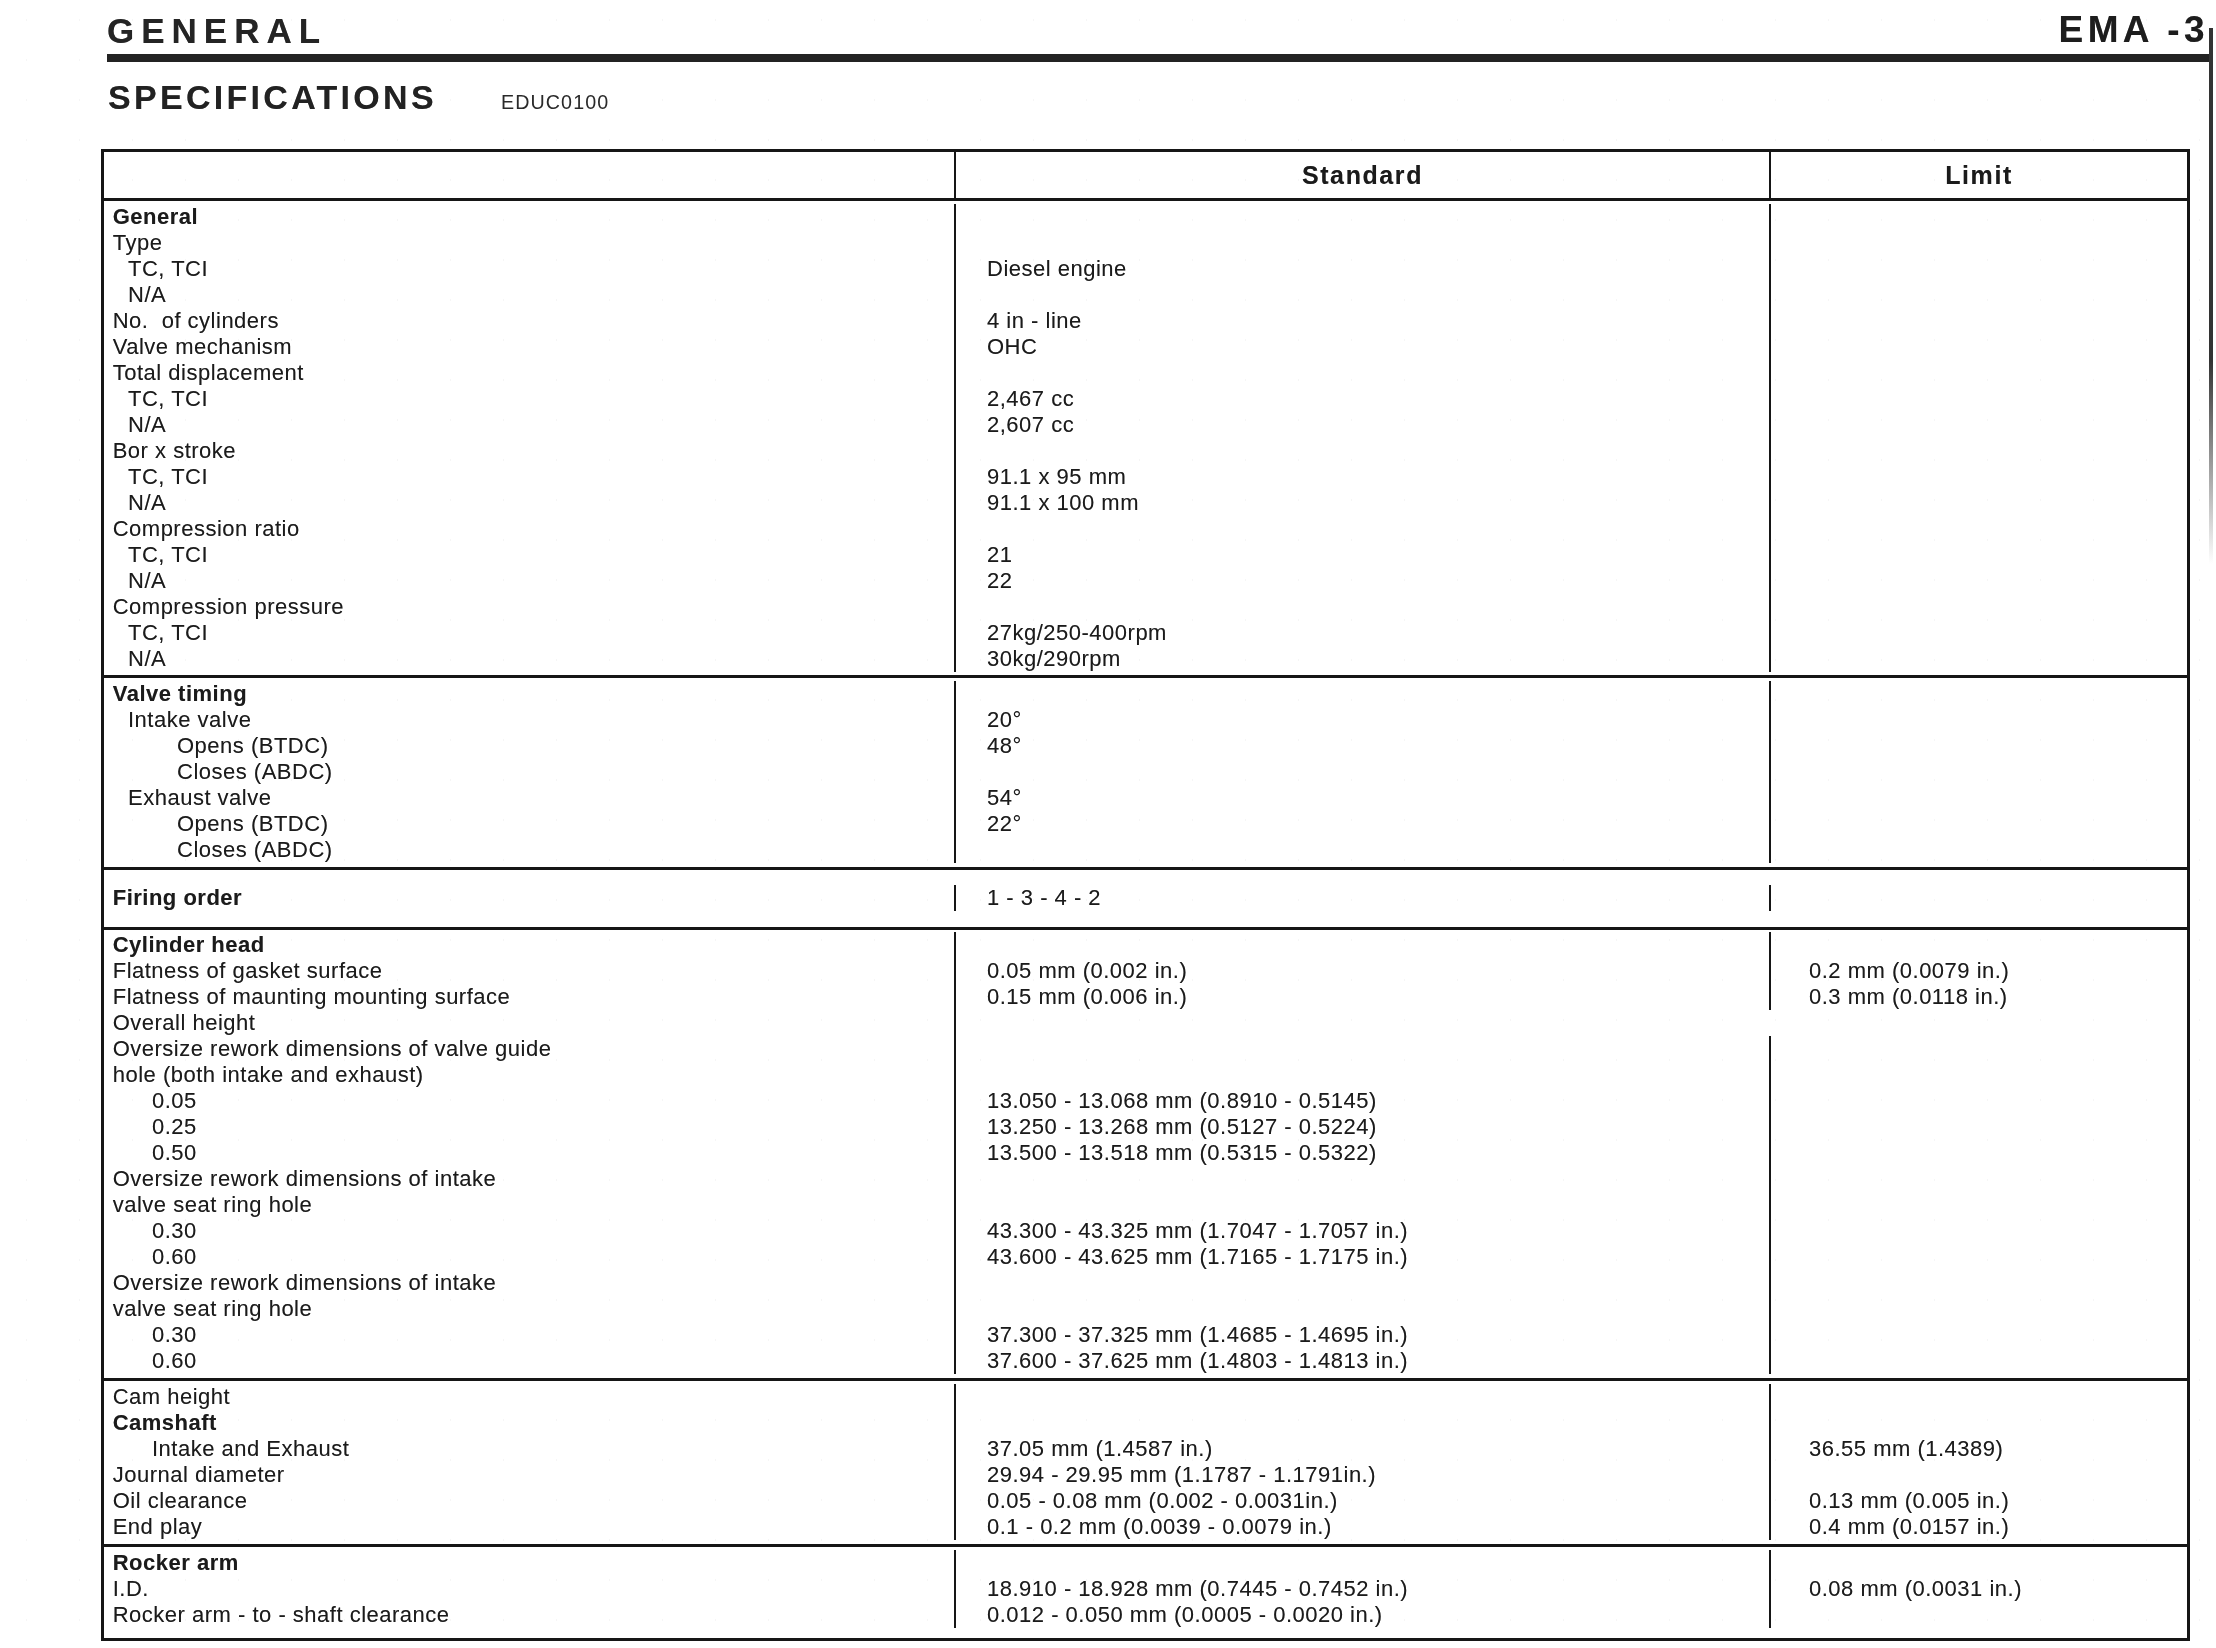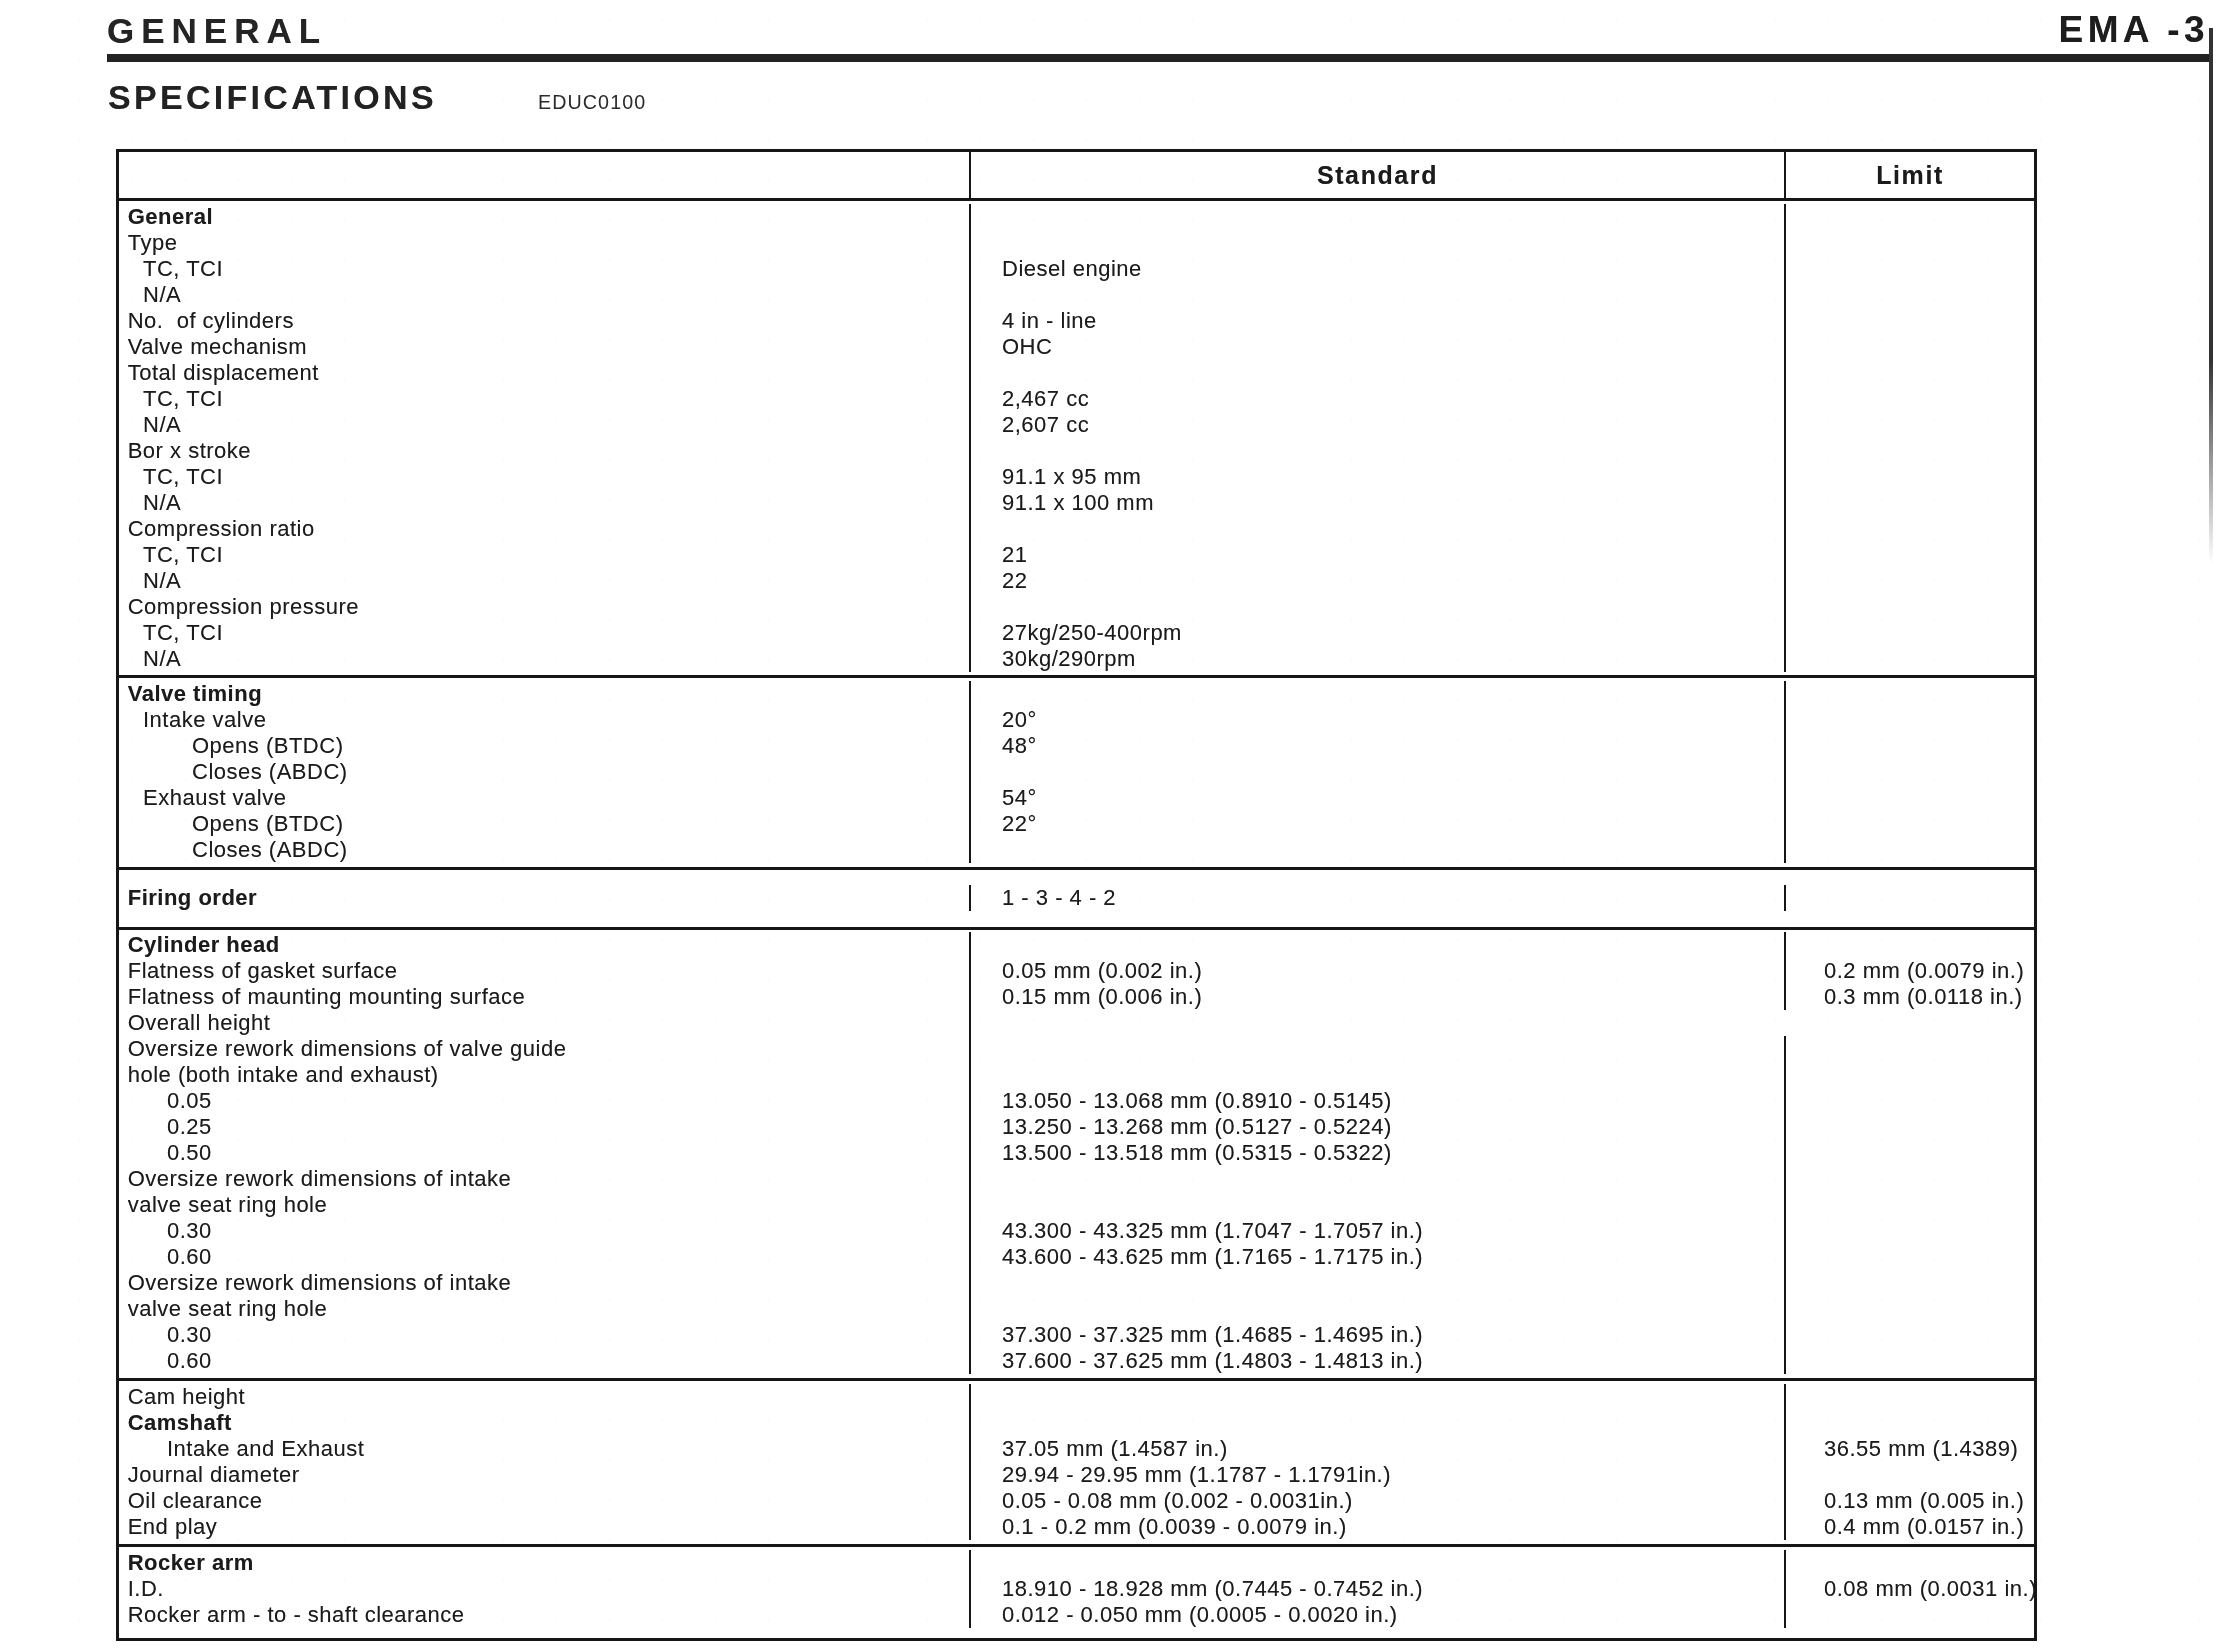--- a/index.html
+++ b/index.html
@@ -32,34 +32,34 @@
   .kicker{
     font-size:35px;font-weight:700;letter-spacing:7px;color:#242424;
     text-shadow:0 0 0.5px rgba(0,0,0,.45);
   }
   .page-code{
     font-size:37px;font-weight:700;letter-spacing:4.4px;color:#1d1d1d;
     text-shadow:0 0 0.5px rgba(0,0,0,.45);
   }
   .title-row{
     position:absolute;left:108px;top:78px;
-    display:flex;align-items:baseline;gap:37px;
+    display:flex;align-items:baseline;
   }
   .doc-title{
     font-size:34px;font-weight:700;letter-spacing:3.3px;color:#222;
     text-shadow:0 0 0.5px rgba(0,0,0,.4);
   }
   .doc-title-code{
     font-size:19.7px;font-weight:400;letter-spacing:1.1px;color:#2a2a2a;
     margin-left:64px;
   }
 
   
   .spec-table{
-    position:absolute;left:116px;top:149px;width:1921px;
+    position:absolute;left:101px;top:149px;width:2089px;
     border:3.8px solid var(--line);
     background:transparent;
   }
   .thead,.row{
     display:grid;
     grid-template-columns:850px 815px auto;
   }
   .thead{
     border-bottom:3.8px solid var(--line);
     height:49px;

